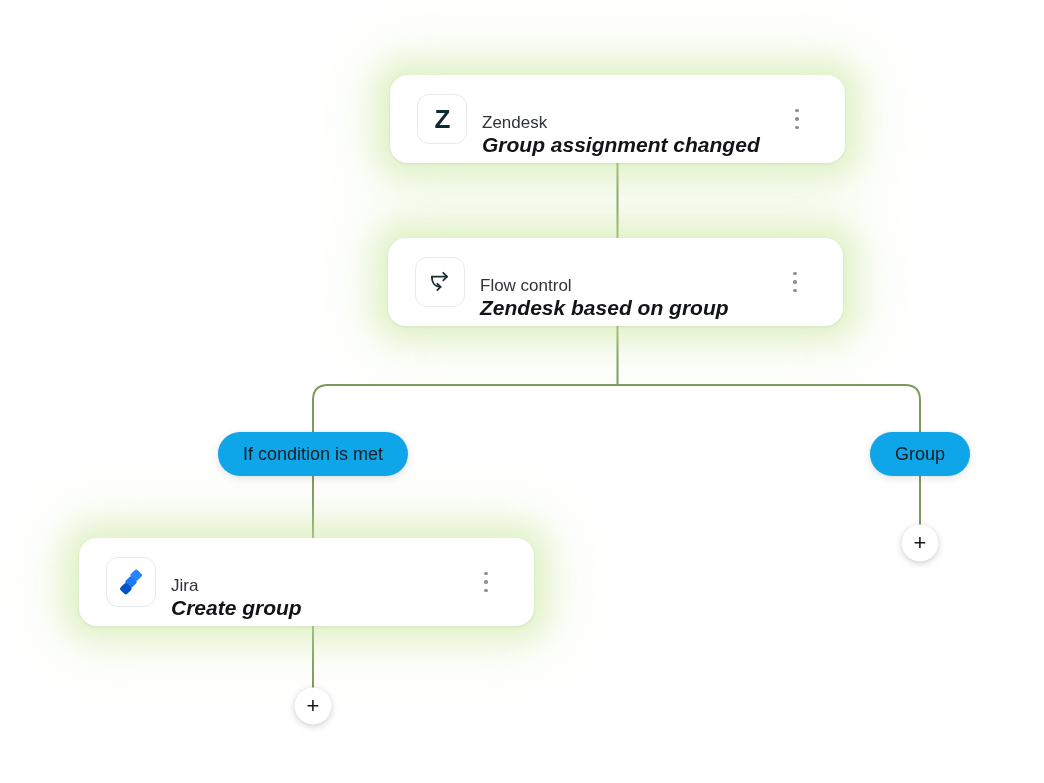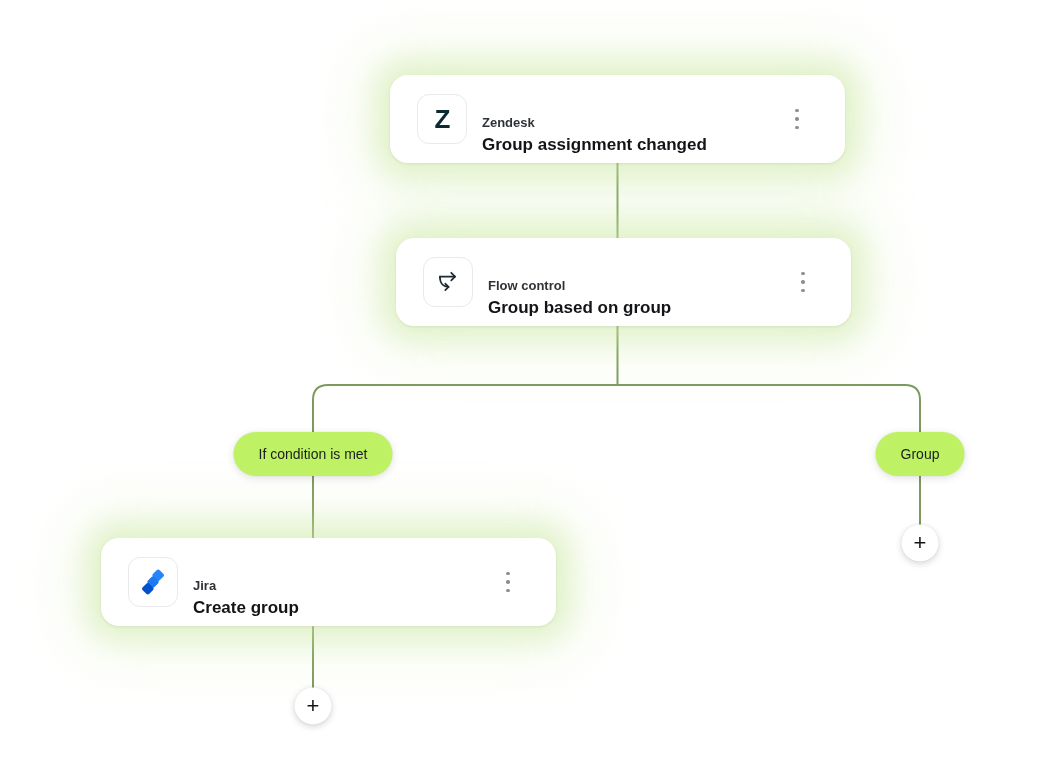--- a/index.html
+++ b/index.html
@@ -54,45 +54,46 @@
   .z-glyph{
     font-weight:800;font-size:26px;line-height:1;
     color:var(--zendesk-brand);
     letter-spacing:-1px;
   }
   .flow-svg{width:26px;height:26px;stroke:#1c2b33;stroke-width:1.6;fill:none;
     stroke-linecap:round;stroke-linejoin:round;}
   .jira-svg{width:26px;height:26px;}
   .node-text{flex:1;min-width:0;}
   .node-app{
-    font-size:13px;line-height:22px;color:var(--text-secondary);
-    font-weight:700;
+    font-size:17px;line-height:22px;color:var(--text-secondary);
+    font-weight:400;
     margin-top:30px;
   }
   .node-action{
-    font-size:17px;line-height:22px;color:var(--text-primary);
+    font-size:21px;line-height:22px;color:var(--text-primary);
     font-weight:700;
+    font-style:italic;
   }
   .kebab{
     border:none;background:transparent;cursor:pointer;
     display:flex;flex-direction:column;align-items:center;justify-content:center;
     width:28px;height:40px;margin-right:14px;
   }
   .kebab span{
     display:block;width:3.5px;height:3.5px;border-radius:50%;
     background:#8b9096;margin:2.5px 0;
   }
   
   .branch-pill{
     position:absolute;z-index:3;
     transform:translateX(-50%);
     height:44px;line-height:44px;
     padding:0 25px;
-    background:#bef264;border-radius:999px;
-    font-size:14px;font-weight:500;color:#1a1d21;
+    background:#0ea5e9;border-radius:999px;
+    font-size:18px;font-weight:500;color:#1a1d21;
     box-shadow:0 2px 8px rgba(0,0,0,0.12), 0 0 0 1px rgba(0,0,0,0.02);
     cursor:pointer;
     white-space:nowrap;
   }
   
   .add-btn{
     position:absolute;z-index:3;
     width:37px;height:37px;border-radius:50%;
     transform:translate(-50%,-50%);
     background:#fff;border:none;cursor:pointer;
@@ -123,45 +124,45 @@
       <div class="node-app">Zendesk</div>
       <div class="node-action">Group assignment changed</div>
     </div>
     <button class="kebab" aria-label="node options">
       <span></span>
         <span></span>
         <span></span>
     </button>
   </div>
 
-  <div class="node-card" style="left:396px;top:238px">
+  <div class="node-card" style="left:388px;top:238px">
     <div class="icon-box">
       <svg class="flow-svg" viewBox="0 0 24 24">
         <path d="M4.5 7 H18.5"></path>
         <path d="M15 3.5 L18.5 7 L15 10.5"></path>
         <path d="M4.5 7 C4.5 13.5 8 16.5 12.5 16.5"></path>
         <path d="M9.5 13.5 L12.5 16.5 L9.5 19.5"></path>
       </svg>
     </div>
     <div class="node-text">
       <div class="node-app">Flow control</div>
-      <div class="node-action">Group based on group</div>
+      <div class="node-action">Zendesk based on group</div>
     </div>
     <button class="kebab" aria-label="node options">
       <span></span>
         <span></span>
         <span></span>
     </button>
   </div>
 
   <div class="branch-pill" style="left:313px;top:432px">If condition is met</div>
 
   <div class="branch-pill" style="left:920px;top:432px">Group</div>
 
-  <div class="node-card" style="left:101px;top:538px">
+  <div class="node-card" style="left:79px;top:538px">
     <div class="icon-box">
       <svg class="jira-svg" viewBox="0 0 24 24">
         <rect x="12.5" y="1.5" width="8.6" height="8.6" rx="2" transform="rotate(45 16.8 5.8)" fill="#2684FF"></rect>
         <rect x="7.7" y="7.7" width="8.6" height="8.6" rx="2" transform="rotate(45 12 12)" fill="#1f78f0"></rect>
         <rect x="2.9" y="13.9" width="8.6" height="8.6" rx="2" transform="rotate(45 7.2 18.2)" fill="#0052CC"></rect>
       </svg>
     </div>
     <div class="node-text">
       <div class="node-app">Jira</div>
       <div class="node-action">Create group</div>

